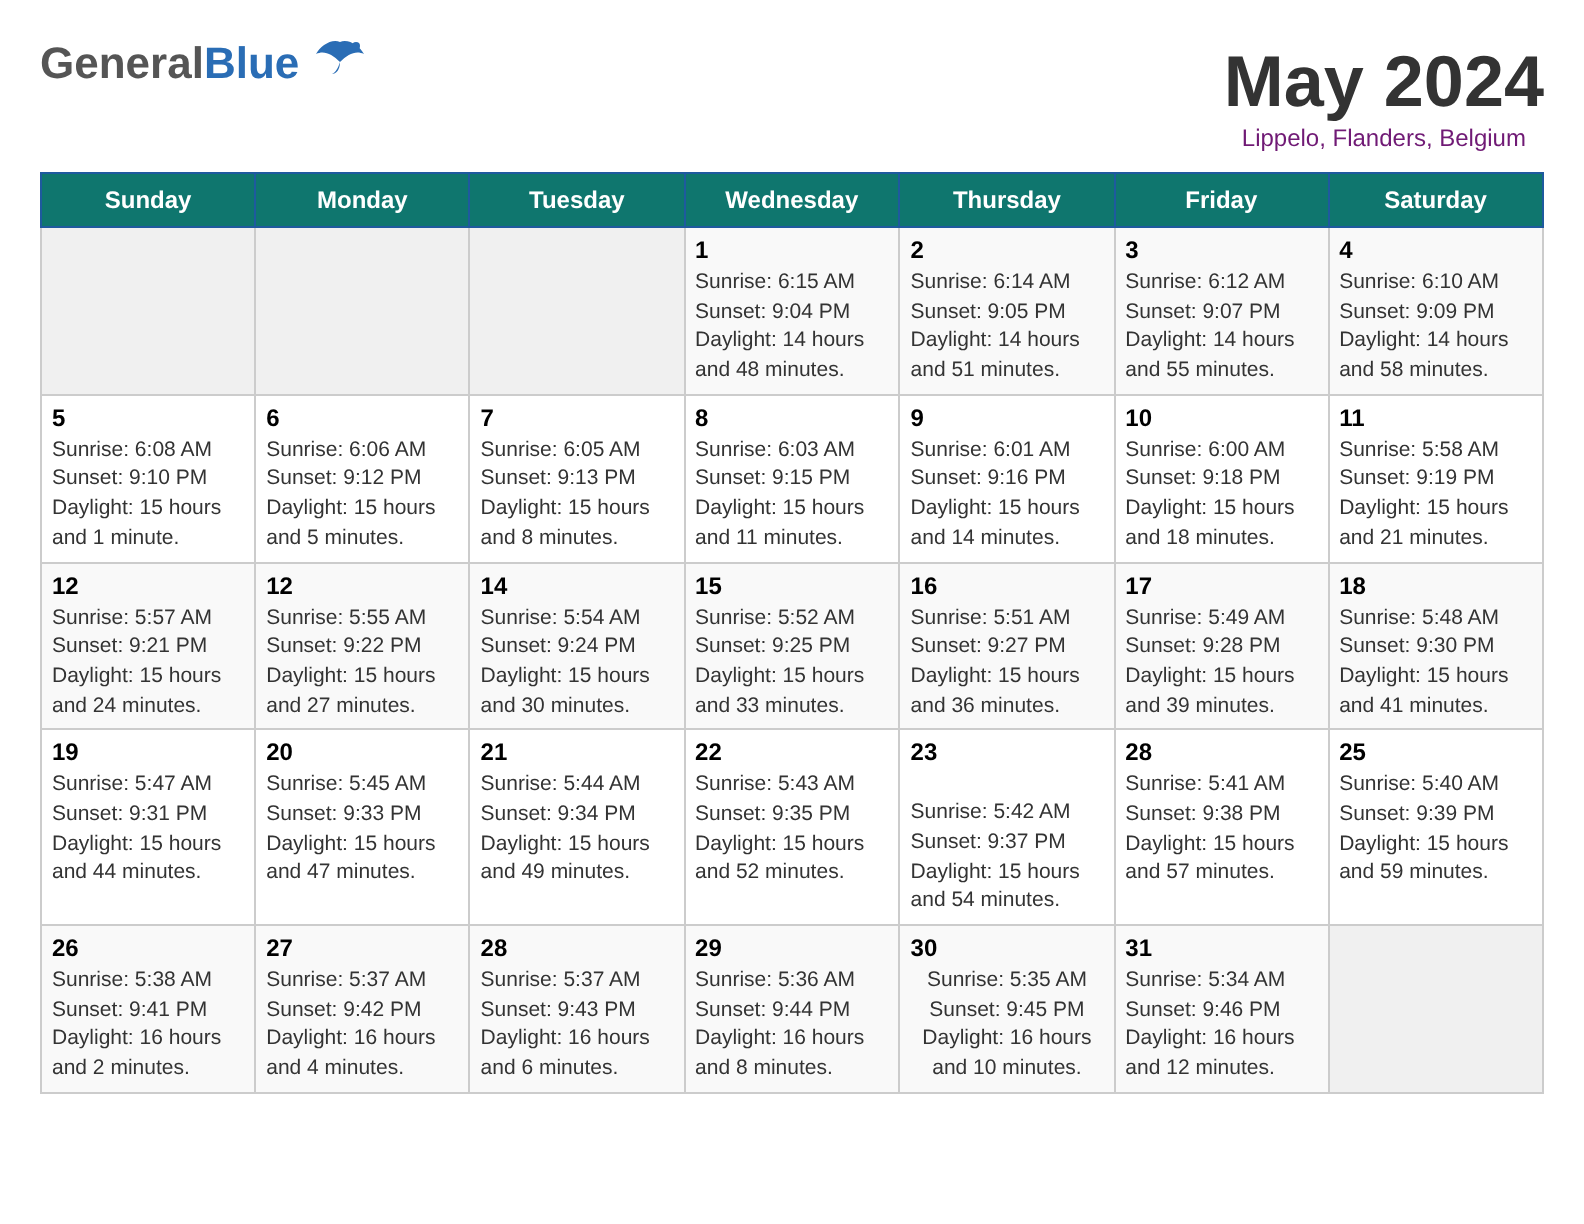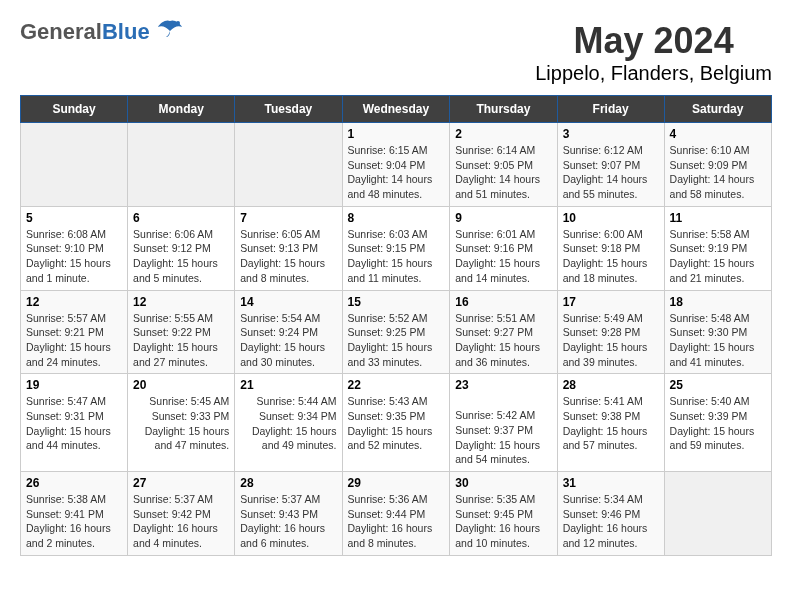--- a/index.html
+++ b/index.html
@@ -24,31 +24,31 @@
     }
     .title-block {
       text-align: center;
     }
     .title-block h1 {
       font-size: 36px;
       font-weight: bold;
       color: #333;
     }
     .title-block h2 {
-      font-size: 20px;
+      font-size: 12px;
       font-weight: normal;
-      color: #000000;
+      color: #701a75;
     }
     .calendar {
       width: 100%;
       border-collapse: collapse;
       font-size: 11px;
     }
     .calendar thead tr th {
-      background-color: #404040;
+      background-color: #0f766e;
       color: #fff;
       text-align: center;
       padding: 6px 16px;
       font-size: 12px;
       font-weight: bold;
       border: 1px solid #1e5a9e;
     }
     .calendar tbody tr td {
       border: 1px solid #ccc;
       vertical-align: top;
@@ -254,28 +254,28 @@
       <tr>
         <td>
           <span class="day-number">19</span>
           <div class="day-info" style="white-space: pre-line;">Sunrise: 5:47 AM
 Sunset: 9:31 PM
 Daylight: 15 hours
 and 44 minutes.</div>
         </td>
         <td>
           <span class="day-number">20</span>
-          <div class="day-info" style="white-space: pre-line; text-align: right;">Sunrise: 5:45 AM
+          <div class="day-info" style="white-space: pre-line;">Sunrise: 5:45 AM
 Sunset: 9:33 PM
 Daylight: 15 hours
 and 47 minutes.</div>
         </td>
         <td>
           <span class="day-number">21</span>
-          <div class="day-info" style="white-space: pre-line; text-align: right;">Sunrise: 5:44 AM
+          <div class="day-info" style="white-space: pre-line;">Sunrise: 5:44 AM
 Sunset: 9:34 PM
 Daylight: 15 hours
 and 49 minutes.</div>
         </td>
         <td>
           <span class="day-number">22</span>
           <div class="day-info" style="white-space: pre-line;">Sunrise: 5:43 AM
 Sunset: 9:35 PM
 Daylight: 15 hours
 and 52 minutes.</div>
@@ -326,21 +326,21 @@
         </td>
         <td>
           <span class="day-number">29</span>
           <div class="day-info" style="white-space: pre-line;">Sunrise: 5:36 AM
 Sunset: 9:44 PM
 Daylight: 16 hours
 and 8 minutes.</div>
         </td>
         <td>
           <span class="day-number">30</span>
-          <div class="day-info" style="white-space: pre-line;">Sunrise: 5:35 AM
+          <div class="day-info" style="white-space: pre-line; text-align: center;">Sunrise: 5:35 AM
 Sunset: 9:45 PM
 Daylight: 16 hours
 and 10 minutes.</div>
         </td>
         <td>
           <span class="day-number">31</span>
           <div class="day-info" style="white-space: pre-line;">Sunrise: 5:34 AM
 Sunset: 9:46 PM
 Daylight: 16 hours
 and 12 minutes.</div>

